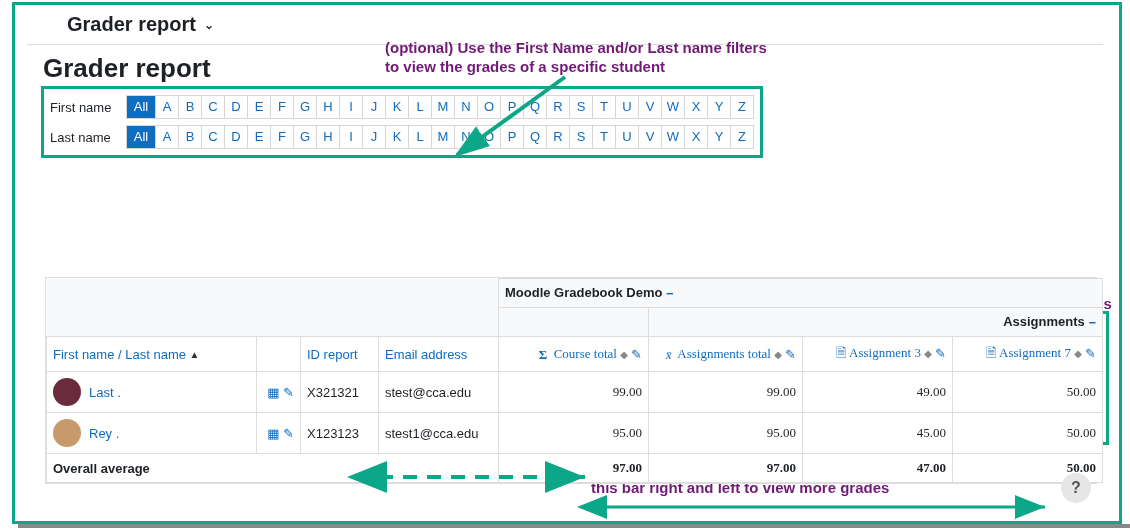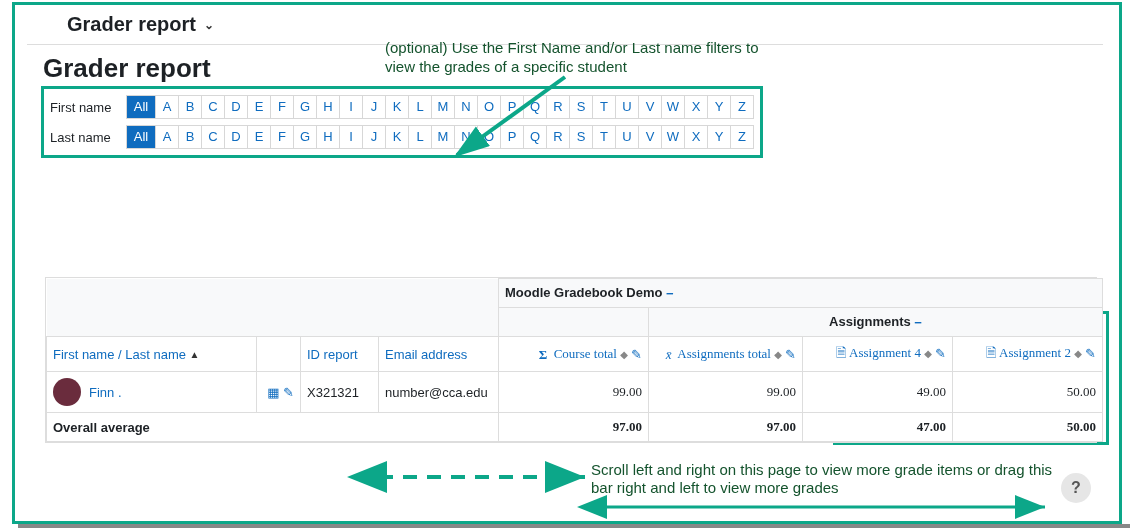--- a/index.html
+++ b/index.html
@@ -46,21 +46,21 @@
   .letter {
     border: 1px solid #d7d7d7; border-left: none;
     min-width: 23px; height: 24px; line-height: 22px;
     text-align: center; font-size: 13px; color: #0f6cbf;
     background: #fff; cursor: pointer;
   }
   .letter:first-child { border-left: 1px solid #d7d7d7; }
   .letter.active { background: #0f6cbf; color: #fff; }
   
   .annot {
-    position: absolute; color: #14532d; font-size: 15px; font-weight: 400;
+    position: absolute; color: #701a75; font-size: 15px; font-weight: 700;
     pointer-events: none;
   }
   .annot-small { font-size: 15px; }
   .annot-box {
     position: absolute; border: 3px solid #0ca789; pointer-events: none;
   }
   
   .grade-table-wrap {
     position: absolute; top: 272px; left: 30px; right: 22px;
     border: 1px solid #ddd;
@@ -231,21 +231,21 @@
           <tr class="cat-row">
         <th colspan="4" style="border:none"></th>
         <th colspan="4" style="text-align:left">
           <span>Moodle Gradebook Demo</span>
           <span class="icon-minus link">−</span>
         </th>
       </tr>
       <tr class="cat-row">
         <th colspan="4" style="border:none"></th>
         <th></th>
-        <th colspan="3" style="text-align:center">
+        <th colspan="3" style="text-align:right">
           <span>Assignments</span>
           <span class="icon-minus link">−</span>
         </th>
       </tr>
       <tr class="head-row">
         <th>
           <span class="link">First name</span>
           / <span class="link">Last name</span>
           <span class="sort-caret">▲</span>
         </th>
@@ -263,46 +263,61 @@
           <span class="icon-pencil">✎</span>
         </th>
         <th class="num">
           <span class="icon-xbar">x̄</span>&nbsp;
           <span>Assignments total</span>
           <span class="sorter">◆</span>
           <span class="icon-pencil">✎</span>
         </th>
         <th class="num">
           <span class="icon-doc link">🗎</span>
-          <span class="link">Assignment 4</span>
+          <span class="link">Assignment 3</span>
           <span class="sorter">◆</span>
           <span class="icon-pencil">✎</span>
         </th>
         <th class="num">
           <span class="icon-doc link">🗎</span>
-          <span class="link">Assignment 2</span>
+          <span class="link">Assignment 7</span>
           <span class="sorter">◆</span>
           <span class="icon-pencil">✎</span>
         </th>
       </tr>
       </tbody>
         <tbody id="student-rows">
           <tr>
             <td>
               <div class="name-cell">
                 <span class="avatar" style="background:#6a2c3d"></span>
-                <span class="link">Finn .</span>
+                <span class="link">Last .</span>
               </div>
             </td>
             <td style="text-align:right"><span class="icon-grid">▦</span> <span class="icon-pencil">✎</span></td>
             <td>X321321</td>
-            <td>number@cca.edu</td>
+            <td>stest@cca.edu</td>
             <td class="num">99.00</td>
             <td class="num">99.00</td>
             <td class="num">49.00</td>
+            <td class="num">50.00</td>
+          </tr>
+          <tr>
+            <td>
+              <div class="name-cell">
+                <span class="avatar" style="background:#c79a6b"></span>
+                <span class="link">Rey .</span>
+              </div>
+            </td>
+            <td style="text-align:right"><span class="icon-grid">▦</span> <span class="icon-pencil">✎</span></td>
+            <td>X123123</td>
+            <td>stest1@cca.edu</td>
+            <td class="num">95.00</td>
+            <td class="num">95.00</td>
+            <td class="num">45.00</td>
             <td class="num">50.00</td>
           </tr>
         </tbody>
       <tbody>
           <tr class="avg-row">
         <td colspan="4" class="overall-label">Overall average</td>
         <td class="num">97.00</td>
         <td class="num">97.00</td>
         <td class="num">47.00</td>
         <td class="num">50.00</td>

